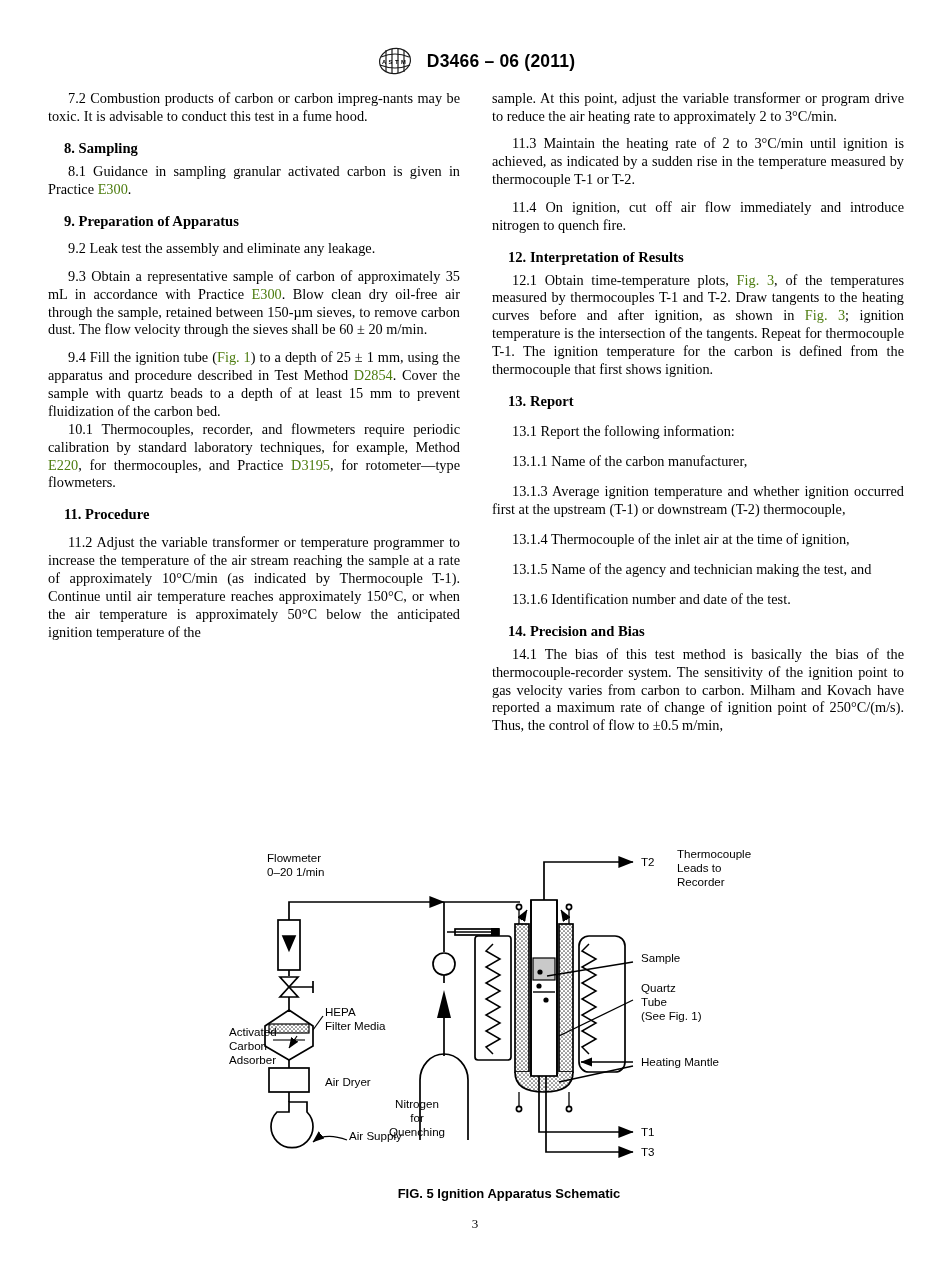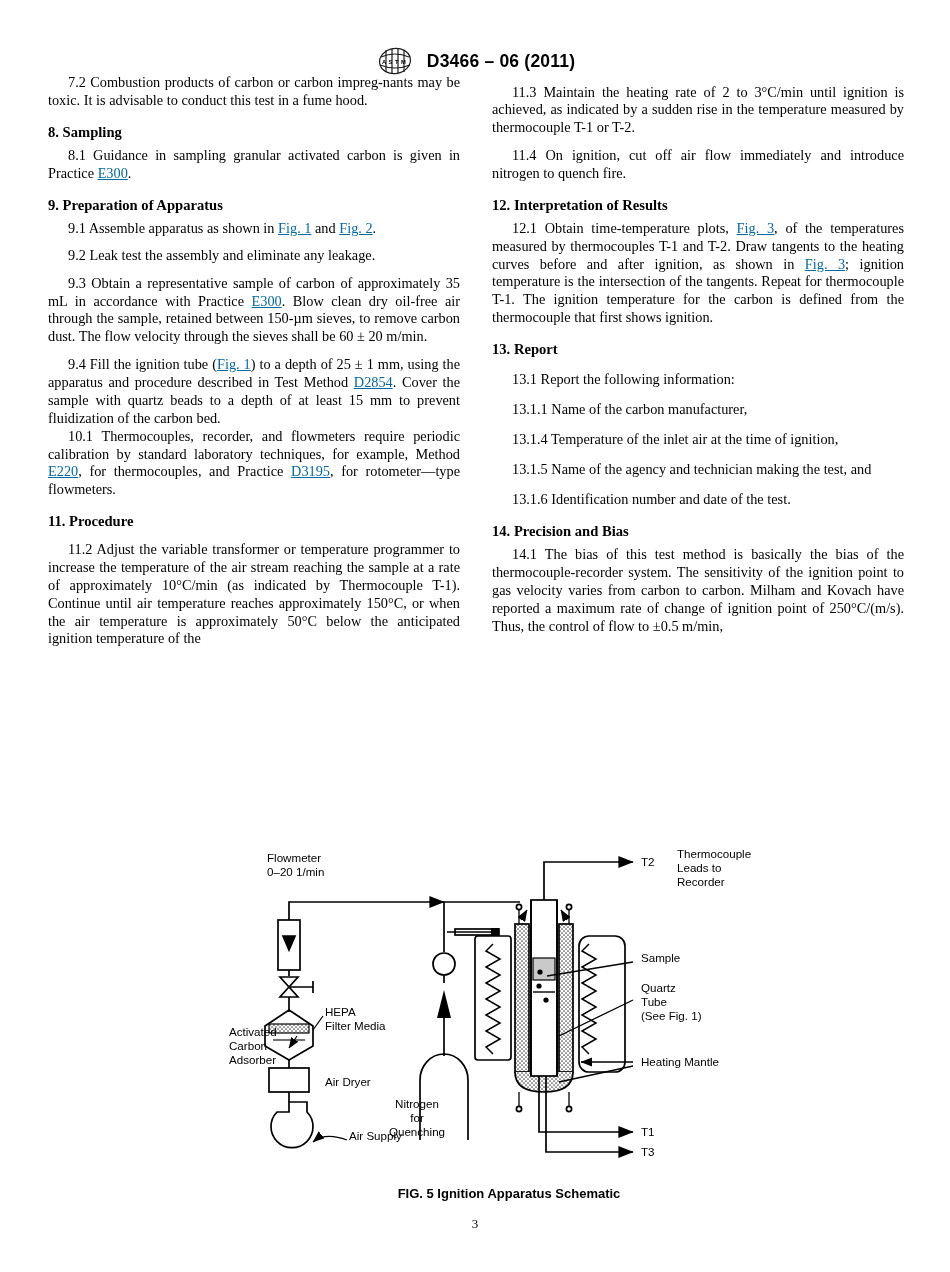--- a/index.html
+++ b/index.html
@@ -19,37 +19,37 @@
     display:flex;align-items:center;justify-content:center;gap:12px;
   }
   .astm-logo{width:40px;height:30px;display:block;}
   .std-no{
     font-family:"Liberation Sans", sans-serif;
     font-weight:bold;font-size:17.5px;letter-spacing:.2px;
   }
 
   
   .columns{
-    position:absolute;top:74px;left:48px;
+    position:absolute;top:90px;left:48px;
     width:856px;
     display:flex;gap:32px;
   }
   .col{width:412px;}
 
   p{margin:0;font-size:14.3px;line-height:1.255;text-align:justify;
     text-justify:inter-word;hyphens:none;}
   p.ind{text-indent:20px;}
   p.gap{margin-top:9.5px;}
   p.tight{text-indent:20px;margin-top:12px;}
   h3{
-    margin:0;font-size:14.6px;font-weight:bold;line-height:1.3;
+    margin:16px;font-size:14.6px;font-weight:bold;line-height:1.3;
     text-align:left;
   }
   h3.sec{margin-top:13px;margin-bottom:5px;}
-  .lnk{color:#0369a1;text-decoration:underline;}
+  .lnk{color:#4d7c0f;}
 
   
   .figure{
     position:absolute;left:0;top:840px;width:950px;padding-left:34px;
   }
   .fig-svg{display:block;margin:0 auto;}
   .fig-cap{
     text-align:center;
     font-family:"Liberation Sans", sans-serif;
     font-weight:bold;font-size:13px;
@@ -92,53 +92,54 @@
     <div class="col">
 
       <p class="ind">7.2  Combustion products of carbon or carbon impreg-nants may be toxic. It is advisable to conduct this test in a fume hood.</p>
 
       <h3 class="sec">8.  Sampling</h3>
 
       <p class="ind"><span>8.1  Guidance in sampling granular activated carbon is given in Practice </span><span class="lnk">E300</span><span>.</span></p>
 
       <h3 class="sec">9.  Preparation of Apparatus</h3>
 
-      <p class="ind"><span>9.1  Assemble apparatus as shown in </span><span class="lnk">Fig. 1</span><span> and </span><span class="lnk">Fig. 2</span><span>.</span></p>
 
       <p class="ind gap">9.2  Leak test the assembly and eliminate any leakage.</p>
 
       <p class="ind gap"><span>9.3  Obtain a representative sample of carbon of approximately 35 mL in accordance with Practice </span><span class="lnk">E300</span><span>. Blow clean dry oil-free air through the sample, retained between 150-µm sieves, to remove carbon dust. The flow velocity through the sieves shall be 60 ± 20 m/min.</span></p>
 
       <p class="ind gap"><span>9.4  Fill the ignition tube (</span><span class="lnk">Fig. 1</span><span>) to a depth of 25 ± 1 mm, using the apparatus and procedure described in Test Method </span><span class="lnk">D2854</span><span>. Cover the sample with quartz beads to a depth of at least 15 mm to prevent fluidization of the carbon bed.</span></p>
 
 
       <p class="ind"><span>10.1  Thermocouples, recorder, and flowmeters require periodic calibration by standard laboratory techniques, for example, Method </span><span class="lnk">E220</span><span>, for thermocouples, and Practice </span><span class="lnk">D3195</span><span>, for rotometer—type flowmeters.</span></p>
 
       <h3 class="sec">11.  Procedure</h3>
 
 
       <p class="ind gap">11.2 Adjust the variable transformer or temperature programmer to increase the temperature of the air stream reaching the sample at a rate of approximately 10°C/min (as indicated by Thermocouple T-1). Continue until air temperature reaches approximately 150°C, or when the air temperature is approximately 50°C below the anticipated ignition temperature of the</p>
     </div>
 
     <div class="col">
 
+      <p>sample. At this point, adjust the variable transformer or program drive to reduce the air heating rate to approximately 2 to 3°C/min.</p>
 
       <p class="ind gap">11.3  Maintain the heating rate of 2 to 3°C/min until ignition is achieved, as indicated by a sudden rise in the temperature measured by thermocouple T-1 or T-2.</p>
 
       <p class="ind gap">11.4  On ignition, cut off air flow immediately and introduce nitrogen to quench fire.</p>
 
       <h3 class="sec">12.  Interpretation of Results</h3>
 
       <p class="ind"><span>12.1  Obtain time-temperature plots, </span><span class="lnk">Fig. 3</span><span>, of the temperatures measured by thermocouples T-1 and T-2. Draw tangents to the heating curves before and after ignition, as shown in </span><span class="lnk">Fig. 3</span><span>; ignition temperature is the intersection of the tangents. Repeat for thermocouple T-1. The ignition temperature for the carbon is defined from the thermocouple that first shows ignition.</span></p>
 
       <h3 class="sec">13.  Report</h3>
 
       <p class="tight">13.1  Report the following information:</p>
       <p class="tight">13.1.1  Name of the carbon manufacturer,</p>
-      <p class="tight">13.1.4  Temperature of the inlet air at the time of ignition,</p>
+      <p class="tight">13.1.3  Average ignition temperature and whether ignition occurred first at the upstream (T-1) or downstream (T-2) thermocouple,</p>
+      <p class="tight">13.1.4  Thermocouple of the inlet air at the time of ignition,</p>
       <p class="tight">13.1.5  Name of the agency and technician making the test, and</p>
       <p class="tight">13.1.6  Identification number and date of the test.</p>
 
       <h3 class="sec">14.  Precision and Bias</h3>
 
       <p class="ind">14.1  The bias of this test method is basically the bias of the thermocouple-recorder system. The sensitivity of the ignition point to gas velocity varies from carbon to carbon. Milham and Kovach have reported a maximum rate of change of ignition point of 250°C/(m/s). Thus, the control of flow to ±0.5 m/min,</p>
     </div>
   </div>
 
   <div class="figure">

